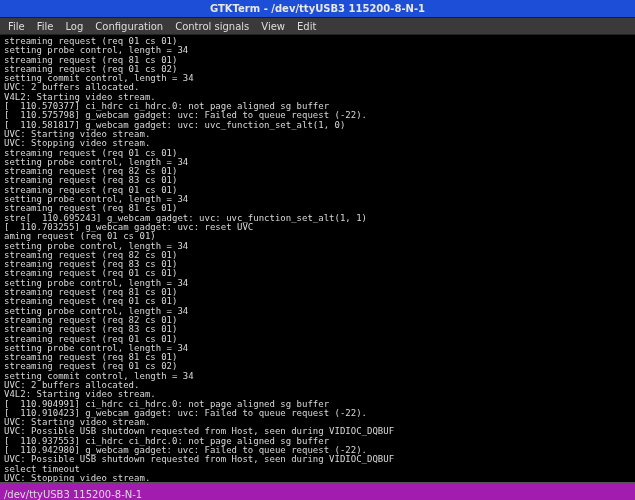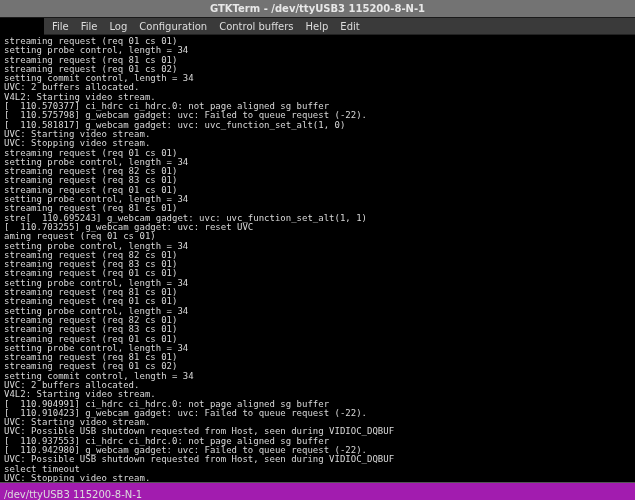--- a/index.html
+++ b/index.html
@@ -5,36 +5,35 @@
   * { margin: 0; padding: 0; box-sizing: border-box; }
   html, body {
     width: 635px; height: 500px;
     background: #000;
     font-family: "DejaVu Sans", "Liberation Sans", Arial, sans-serif;
     overflow: hidden;
     color: #ddd;
   }
   .titlebar {
     height: 18px;
-    background: #737373;
+    background: #1d4ed8;
     display: flex; align-items: center; justify-content: center;
     font-size: 10px;
     color: #e8e8e8;
     font-weight: bold;
     border-bottom: 1px solid #1a1a1a;
   }
   .menubar {
     height: 17px;
     background: #3a3a3a;
     display: flex; align-items: center;
     font-size: 10px;
     color: #ddd;
     padding: 0 2px;
     border-bottom: 1px solid #222;
-    margin-left: 44px;
   }
   .menubar .menu-item {
     padding: 0 6px;
     cursor: default;
   }
   .terminal {
     background: #000;
     color: #d8d8d8;
     font-family: "DejaVu Sans Mono","Liberation Mono","Courier New",monospace;
     font-size: 9.0px;
@@ -60,22 +59,22 @@
 
 <div class="titlebar">
   <span>GTKTerm - /dev/ttyUSB3 115200-8-N-1</span>
 </div>
 
 <div class="menubar">
   <span class="menu-item">File</span>
   <span class="menu-item">File</span>
   <span class="menu-item">Log</span>
   <span class="menu-item">Configuration</span>
-  <span class="menu-item">Control buffers</span>
-  <span class="menu-item">Help</span>
+  <span class="menu-item">Control signals</span>
+  <span class="menu-item">View</span>
   <span class="menu-item">Edit</span>
 </div>
 
 <div class="terminal" id="terminal"><div class="term-line">streaming request (req 01 cs 01)</div><div class="term-line">setting probe control, length = 34</div><div class="term-line">streaming request (req 81 cs 01)</div><div class="term-line">streaming request (req 01 cs 02)</div><div class="term-line">setting commit control, length = 34</div><div class="term-line">UVC: 2 buffers allocated.</div><div class="term-line">V4L2: Starting video stream.</div><div class="term-line">[  110.570377] ci_hdrc ci_hdrc.0: not page aligned sg buffer</div><div class="term-line">[  110.575798] g_webcam gadget: uvc: Failed to queue request (-22).</div><div class="term-line">[  110.581817] g_webcam gadget: uvc: uvc_function_set_alt(1, 0)</div><div class="term-line">UVC: Starting video stream.</div><div class="term-line">UVC: Stopping video stream.</div><div class="term-line">streaming request (req 01 cs 01)</div><div class="term-line">setting probe control, length = 34</div><div class="term-line">streaming request (req 82 cs 01)</div><div class="term-line">streaming request (req 83 cs 01)</div><div class="term-line">streaming request (req 01 cs 01)</div><div class="term-line">setting probe control, length = 34</div><div class="term-line">streaming request (req 81 cs 01)</div><div class="term-line">stre[  110.695243] g_webcam gadget: uvc: uvc_function_set_alt(1, 1)</div><div class="term-line">[  110.703255] g_webcam gadget: uvc: reset UVC</div><div class="term-line">aming request (req 01 cs 01)</div><div class="term-line">setting probe control, length = 34</div><div class="term-line">streaming request (req 82 cs 01)</div><div class="term-line">streaming request (req 83 cs 01)</div><div class="term-line">streaming request (req 01 cs 01)</div><div class="term-line">setting probe control, length = 34</div><div class="term-line">streaming request (req 81 cs 01)</div><div class="term-line">streaming request (req 01 cs 01)</div><div class="term-line">setting probe control, length = 34</div><div class="term-line">streaming request (req 82 cs 01)</div><div class="term-line">streaming request (req 83 cs 01)</div><div class="term-line">streaming request (req 01 cs 01)</div><div class="term-line">setting probe control, length = 34</div><div class="term-line">streaming request (req 81 cs 01)</div><div class="term-line">streaming request (req 01 cs 02)</div><div class="term-line">setting commit control, length = 34</div><div class="term-line">UVC: 2 buffers allocated.</div><div class="term-line">V4L2: Starting video stream.</div><div class="term-line">[  110.904991] ci_hdrc ci_hdrc.0: not page aligned sg buffer</div><div class="term-line">[  110.910423] g_webcam gadget: uvc: Failed to queue request (-22).</div><div class="term-line">UVC: Starting video stream.</div><div class="term-line">UVC: Possible USB shutdown requested from Host, seen during VIDIOC_DQBUF</div><div class="term-line">[  110.937553] ci_hdrc ci_hdrc.0: not page aligned sg buffer</div><div class="term-line">[  110.942980] g_webcam gadget: uvc: Failed to queue request (-22).</div><div class="term-line">UVC: Possible USB shutdown requested from Host, seen during VIDIOC_DQBUF</div><div class="term-line">select timeout</div><div class="term-line">UVC: Stopping video stream.</div></div>
 
 <div class="statusbar">
   <span>/dev/ttyUSB3 115200-8-N-1</span>
 </div>
 
 </body></html>

